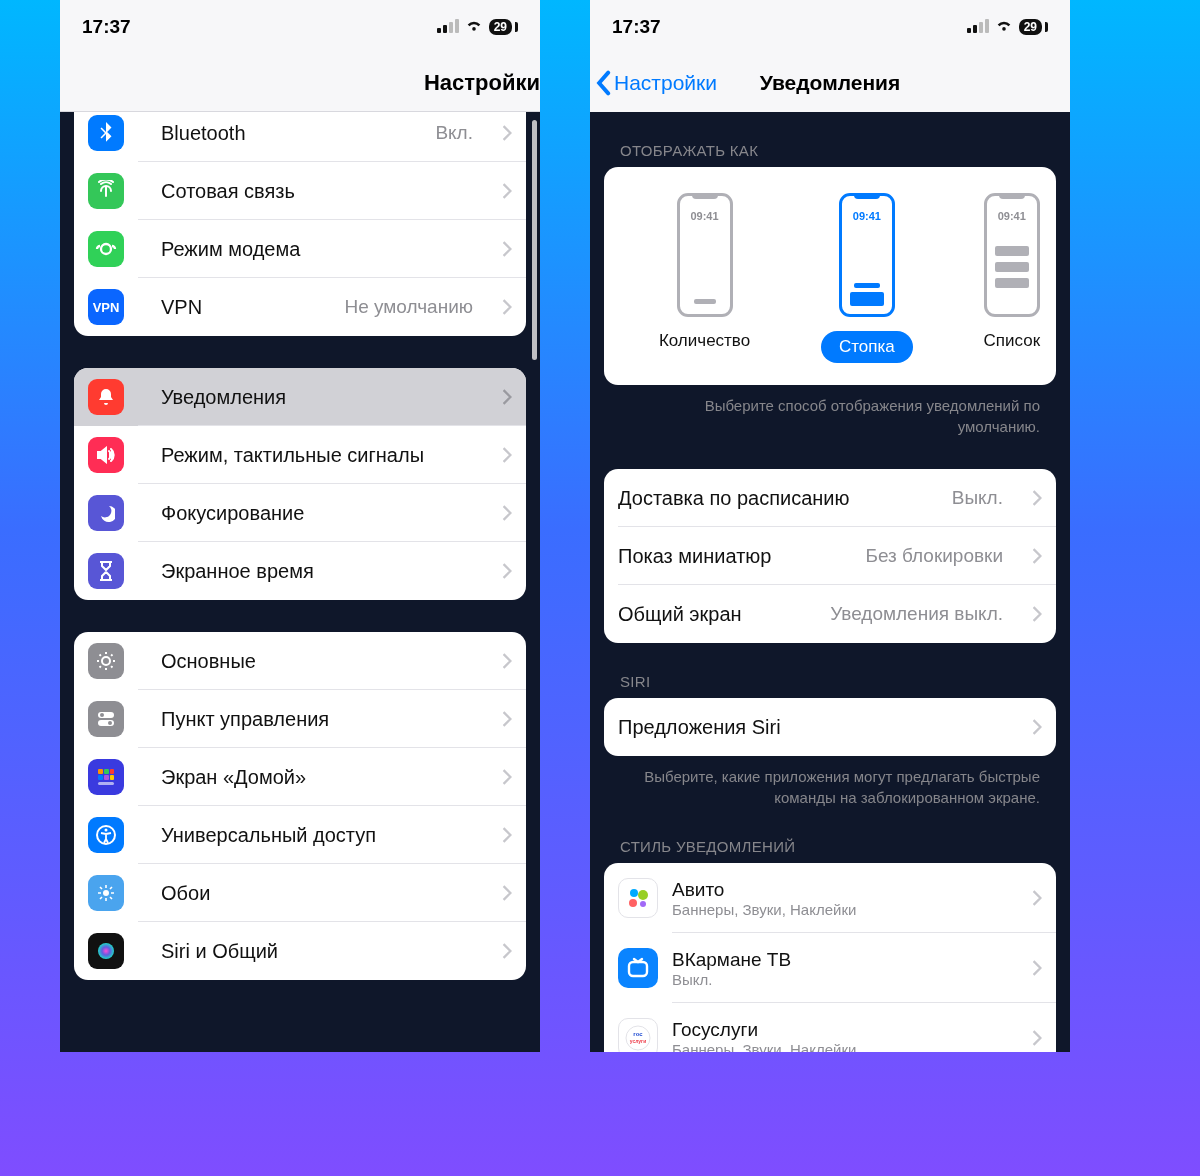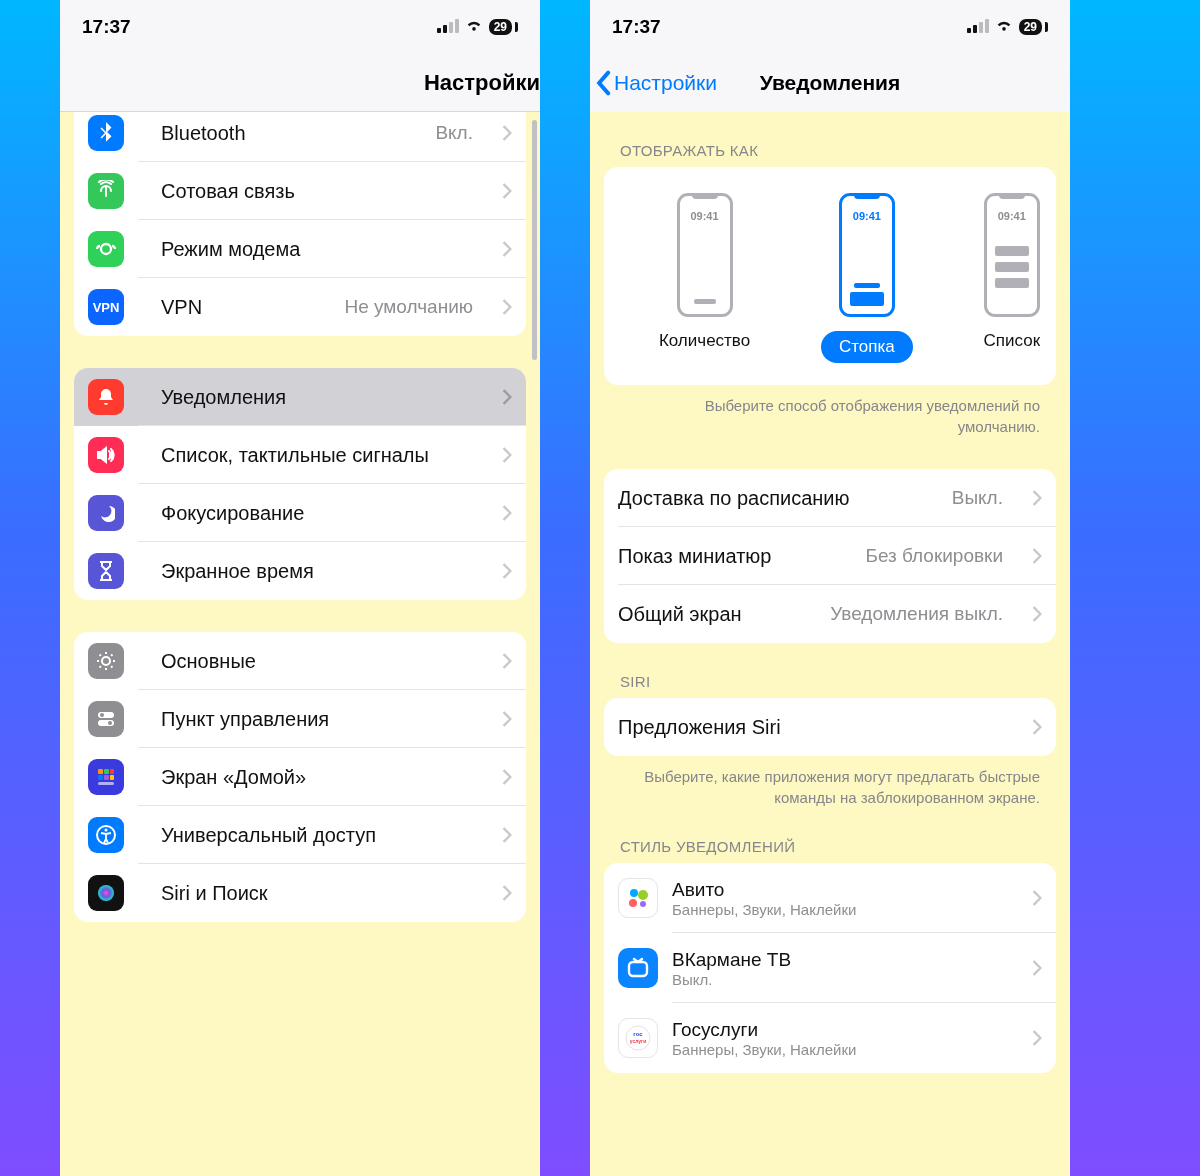--- a/index.html
+++ b/index.html
@@ -8,23 +8,23 @@
     height: 1176px;
     font-family: -apple-system, "Helvetica Neue", Arial, sans-serif;
     background: linear-gradient(180deg, #00b7ff 0%, #3a6dff 45%, #7f4dff 100%);
     overflow: hidden;
     -webkit-font-smoothing: antialiased;
   }
   .stage { width: 1200px; height: 1176px; position: relative; }
   .phone {
     position: absolute;
     width: 480px;
-    height: 1176px;
+    height: 1052px;
     top: 0;
-    background: #fef9c3;
+    background: #0f172a;
     overflow: hidden;
   }
   .phone.left  { left: 60px; }
   .phone.right { left: 590px; }
 
   
   .status {
     height: 54px;
     display: flex;
     align-items: center;
@@ -248,21 +248,21 @@
             </svg>
           </div>
         <div class="sep"></div>
       </div>
       <div class="row">
         <div class="icon" style="background:#ff2d55;">
             <svg width="20" height="18" viewBox="0 0 20 18">
               <path d="M2 6h3l5-4v14l-5-4H2zM13 5a5 5 0 010 8M15 3a8 8 0 010 12" stroke="#fff" stroke-width="2" fill="#fff" stroke-linecap="round"></path>
             </svg>
           </div>
-        <div class="lbl">Список, тактильные сигналы</div>
+        <div class="lbl">Режим, тактильные сигналы</div>
         <div class="chev">
             <svg viewBox="0 0 8 14">
               <path d="M1 1l6 6-6 6" stroke="#c7c7cc" stroke-width="2" fill="none"></path>
             </svg>
           </div>
         <div class="sep"></div>
       </div>
       <div class="row">
         <div class="icon bgPurple">
             <svg width="18" height="18" viewBox="0 0 18 18">
@@ -347,41 +347,56 @@
       </div>
       <div class="row">
         <div class="icon bgBlue3">
             <svg width="20" height="20" viewBox="0 0 20 20">
               <circle cx="10" cy="10" r="9" fill="none" stroke="#fff" stroke-width="2"></circle>
               <circle cx="10" cy="5" r="1.5" fill="#fff"></circle>
               <path d="M5 8l5 1 5-1M10 9v5l-2 4M10 14l2 4" stroke="#fff" stroke-width="1.8" fill="none"></path>
             </svg>
           </div>
         <div class="lbl">Универсальный доступ</div>
+        <div class="chev">
+            <svg viewBox="0 0 8 14">
+              <path d="M1 1l6 6-6 6" stroke="#c7c7cc" stroke-width="2" fill="none"></path>
+            </svg>
+          </div>
+        <div class="sep"></div>
+      </div>
+      <div class="row">
+        <div class="icon bgBlue5">
+            <svg width="20" height="20" viewBox="0 0 20 20">
+              <circle cx="10" cy="10" r="3" fill="#fff"></circle>
+              <path d="M10 2v3M10 15v3M2 10h3M15 10h3M4 4l2 2M14 14l2 2M4 16l2-2M14 6l2-2" stroke="#fff" stroke-width="1.6"></path>
+            </svg>
+          </div>
+        <div class="lbl">Обои</div>
         <div class="chev">
             <svg viewBox="0 0 8 14">
               <path d="M1 1l6 6-6 6" stroke="#c7c7cc" stroke-width="2" fill="none"></path>
             </svg>
           </div>
         <div class="sep"></div>
       </div>
       <div class="row">
         <div class="icon bgBlack">
             <svg width="20" height="20" viewBox="0 0 20 20">
               <circle cx="10" cy="10" r="8" fill="url(#g)"></circle>
               <defs>
                 <radialGradient id="g">
                   <stop offset="0" stop-color="#ff4cd8"></stop>
                   <stop offset="0.5" stop-color="#5f5fe0"></stop>
                   <stop offset="1" stop-color="#1fd6c8"></stop>
                 </radialGradient>
               </defs>
             </svg>
           </div>
-        <div class="lbl">Siri и Поиск</div>
+        <div class="lbl">Siri и Общий</div>
         <div class="chev">
             <svg viewBox="0 0 8 14">
               <path d="M1 1l6 6-6 6" stroke="#c7c7cc" stroke-width="2" fill="none"></path>
             </svg>
           </div>
       </div>
     </div>
 
     <div class="scrollind"></div>
   </div>

